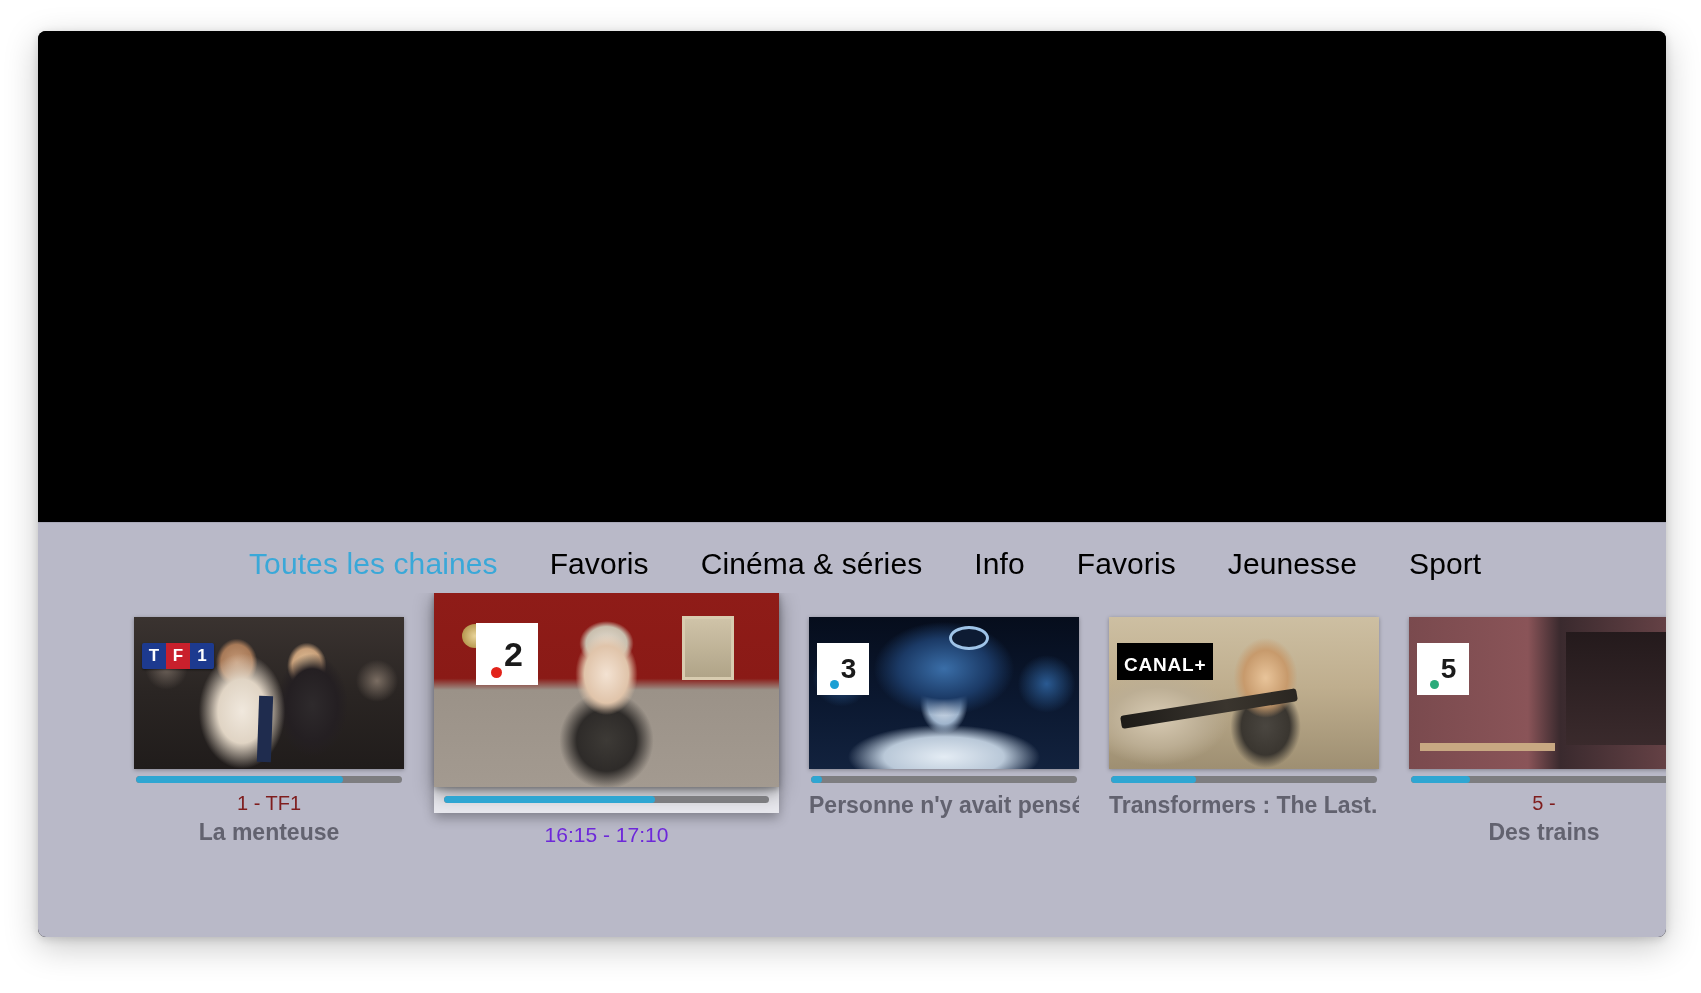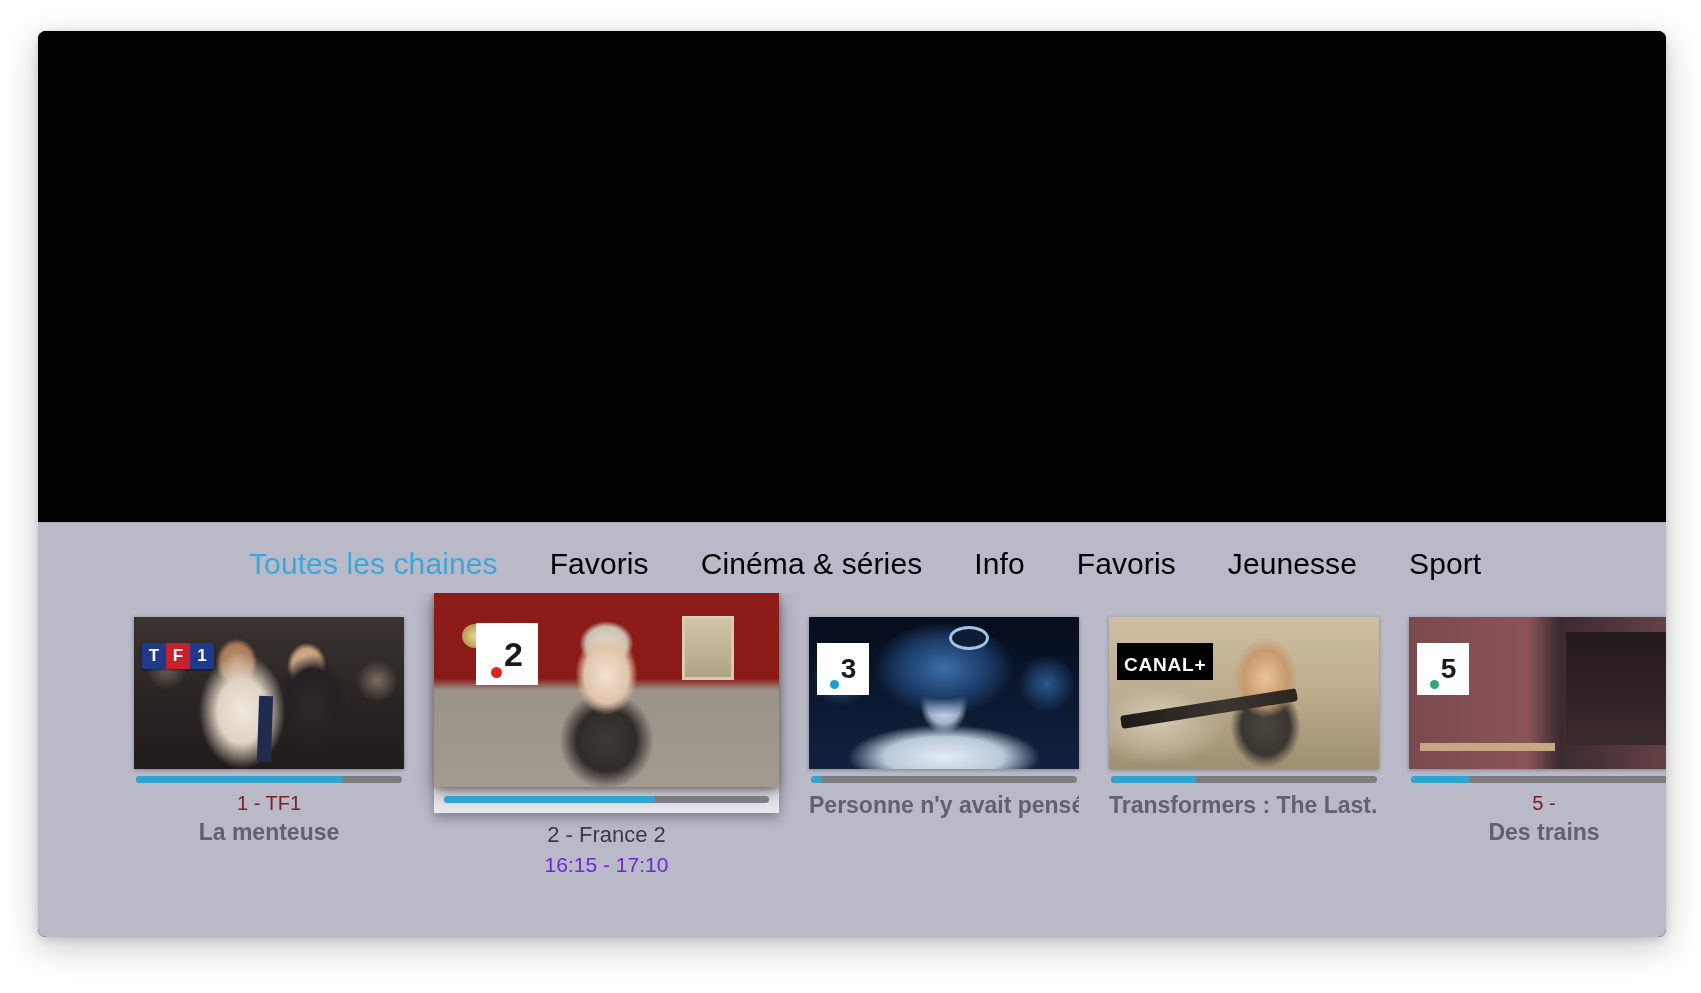--- a/index.html
+++ b/index.html
@@ -414,21 +414,20 @@
                     <div class="num">2</div>
                   </div>
                 </div>
               </div>
               <div class="progress-row">
                 <div class="progress-track">
                   <div class="progress-fill" style="width: 65%;"></div>
                 </div>
               </div>
               <div class="meta">
-                <div class="ch-name">2 - France 2</div>
                 <div class="prog-time">16:15 - 17:10</div>
               </div>
             </div>
             <div class="card">
               <div class="thumb-wrap">
                 <div class="thumb-img art-fr3"></div>
                 <div class="logo">
                   <div class="logo-fr">
                     <div class="dot" style="background: rgb(26, 159, 212);"></div>
                     <div class="num">3</div>

